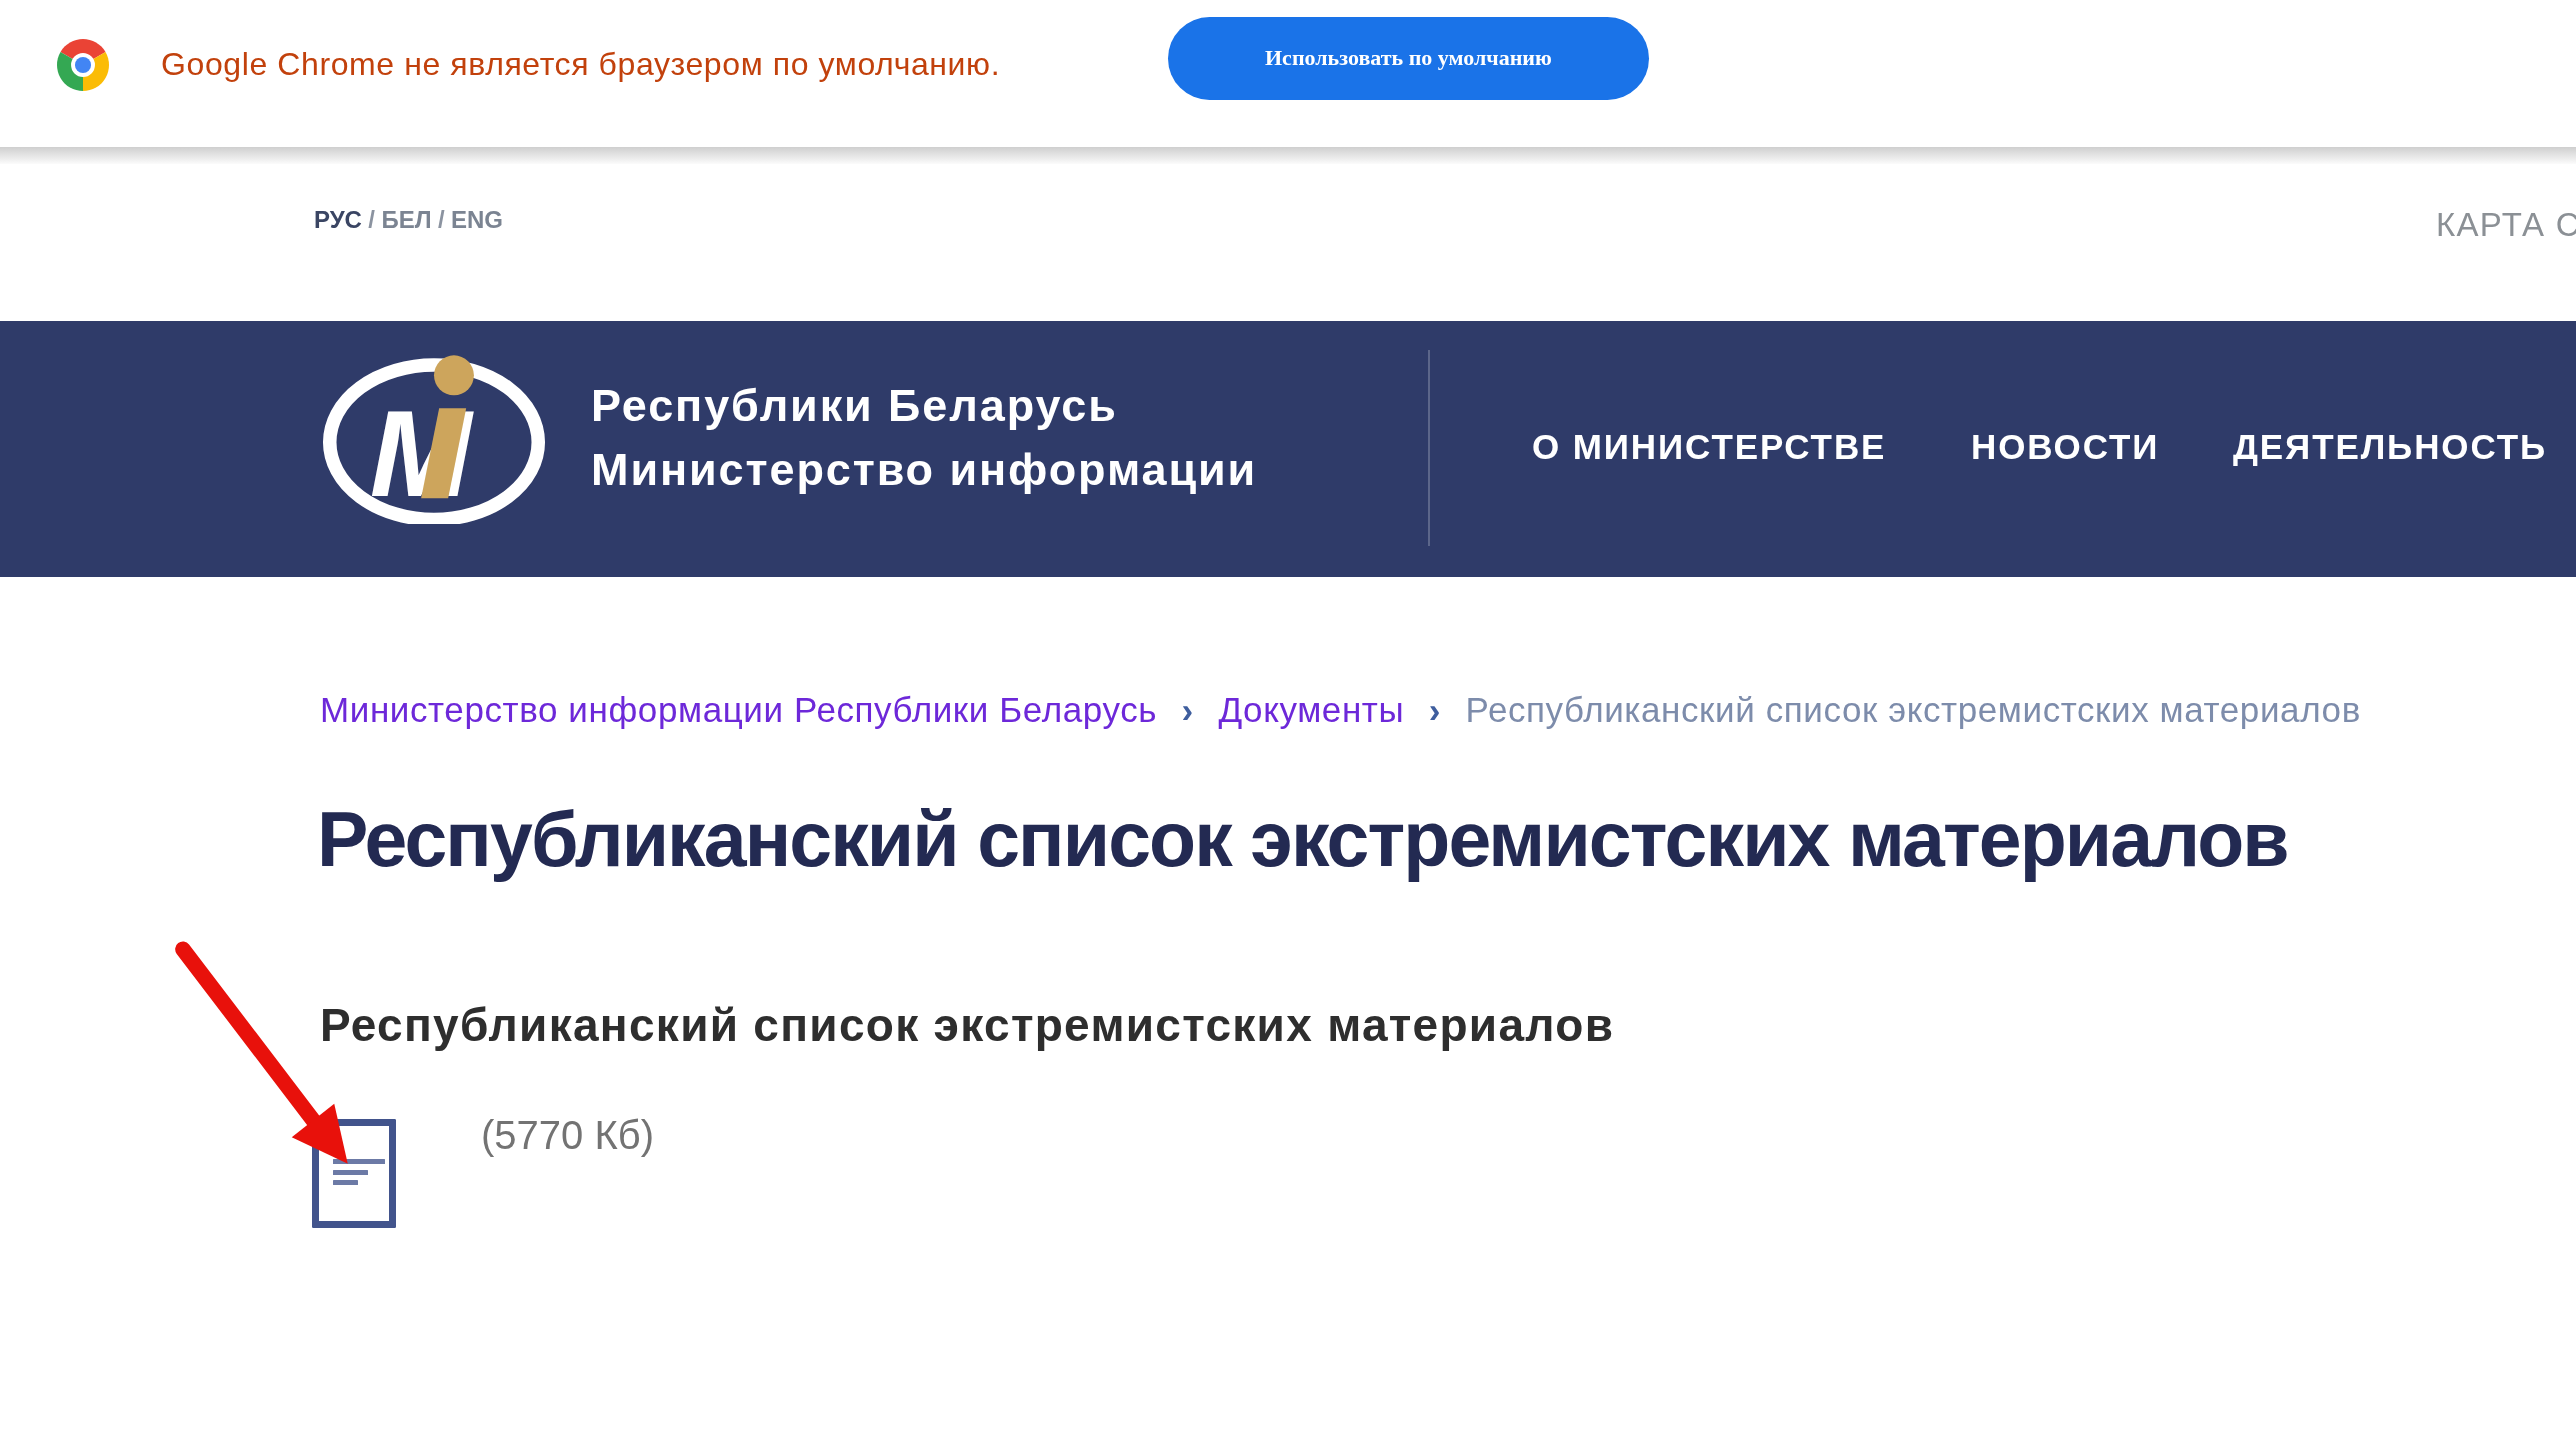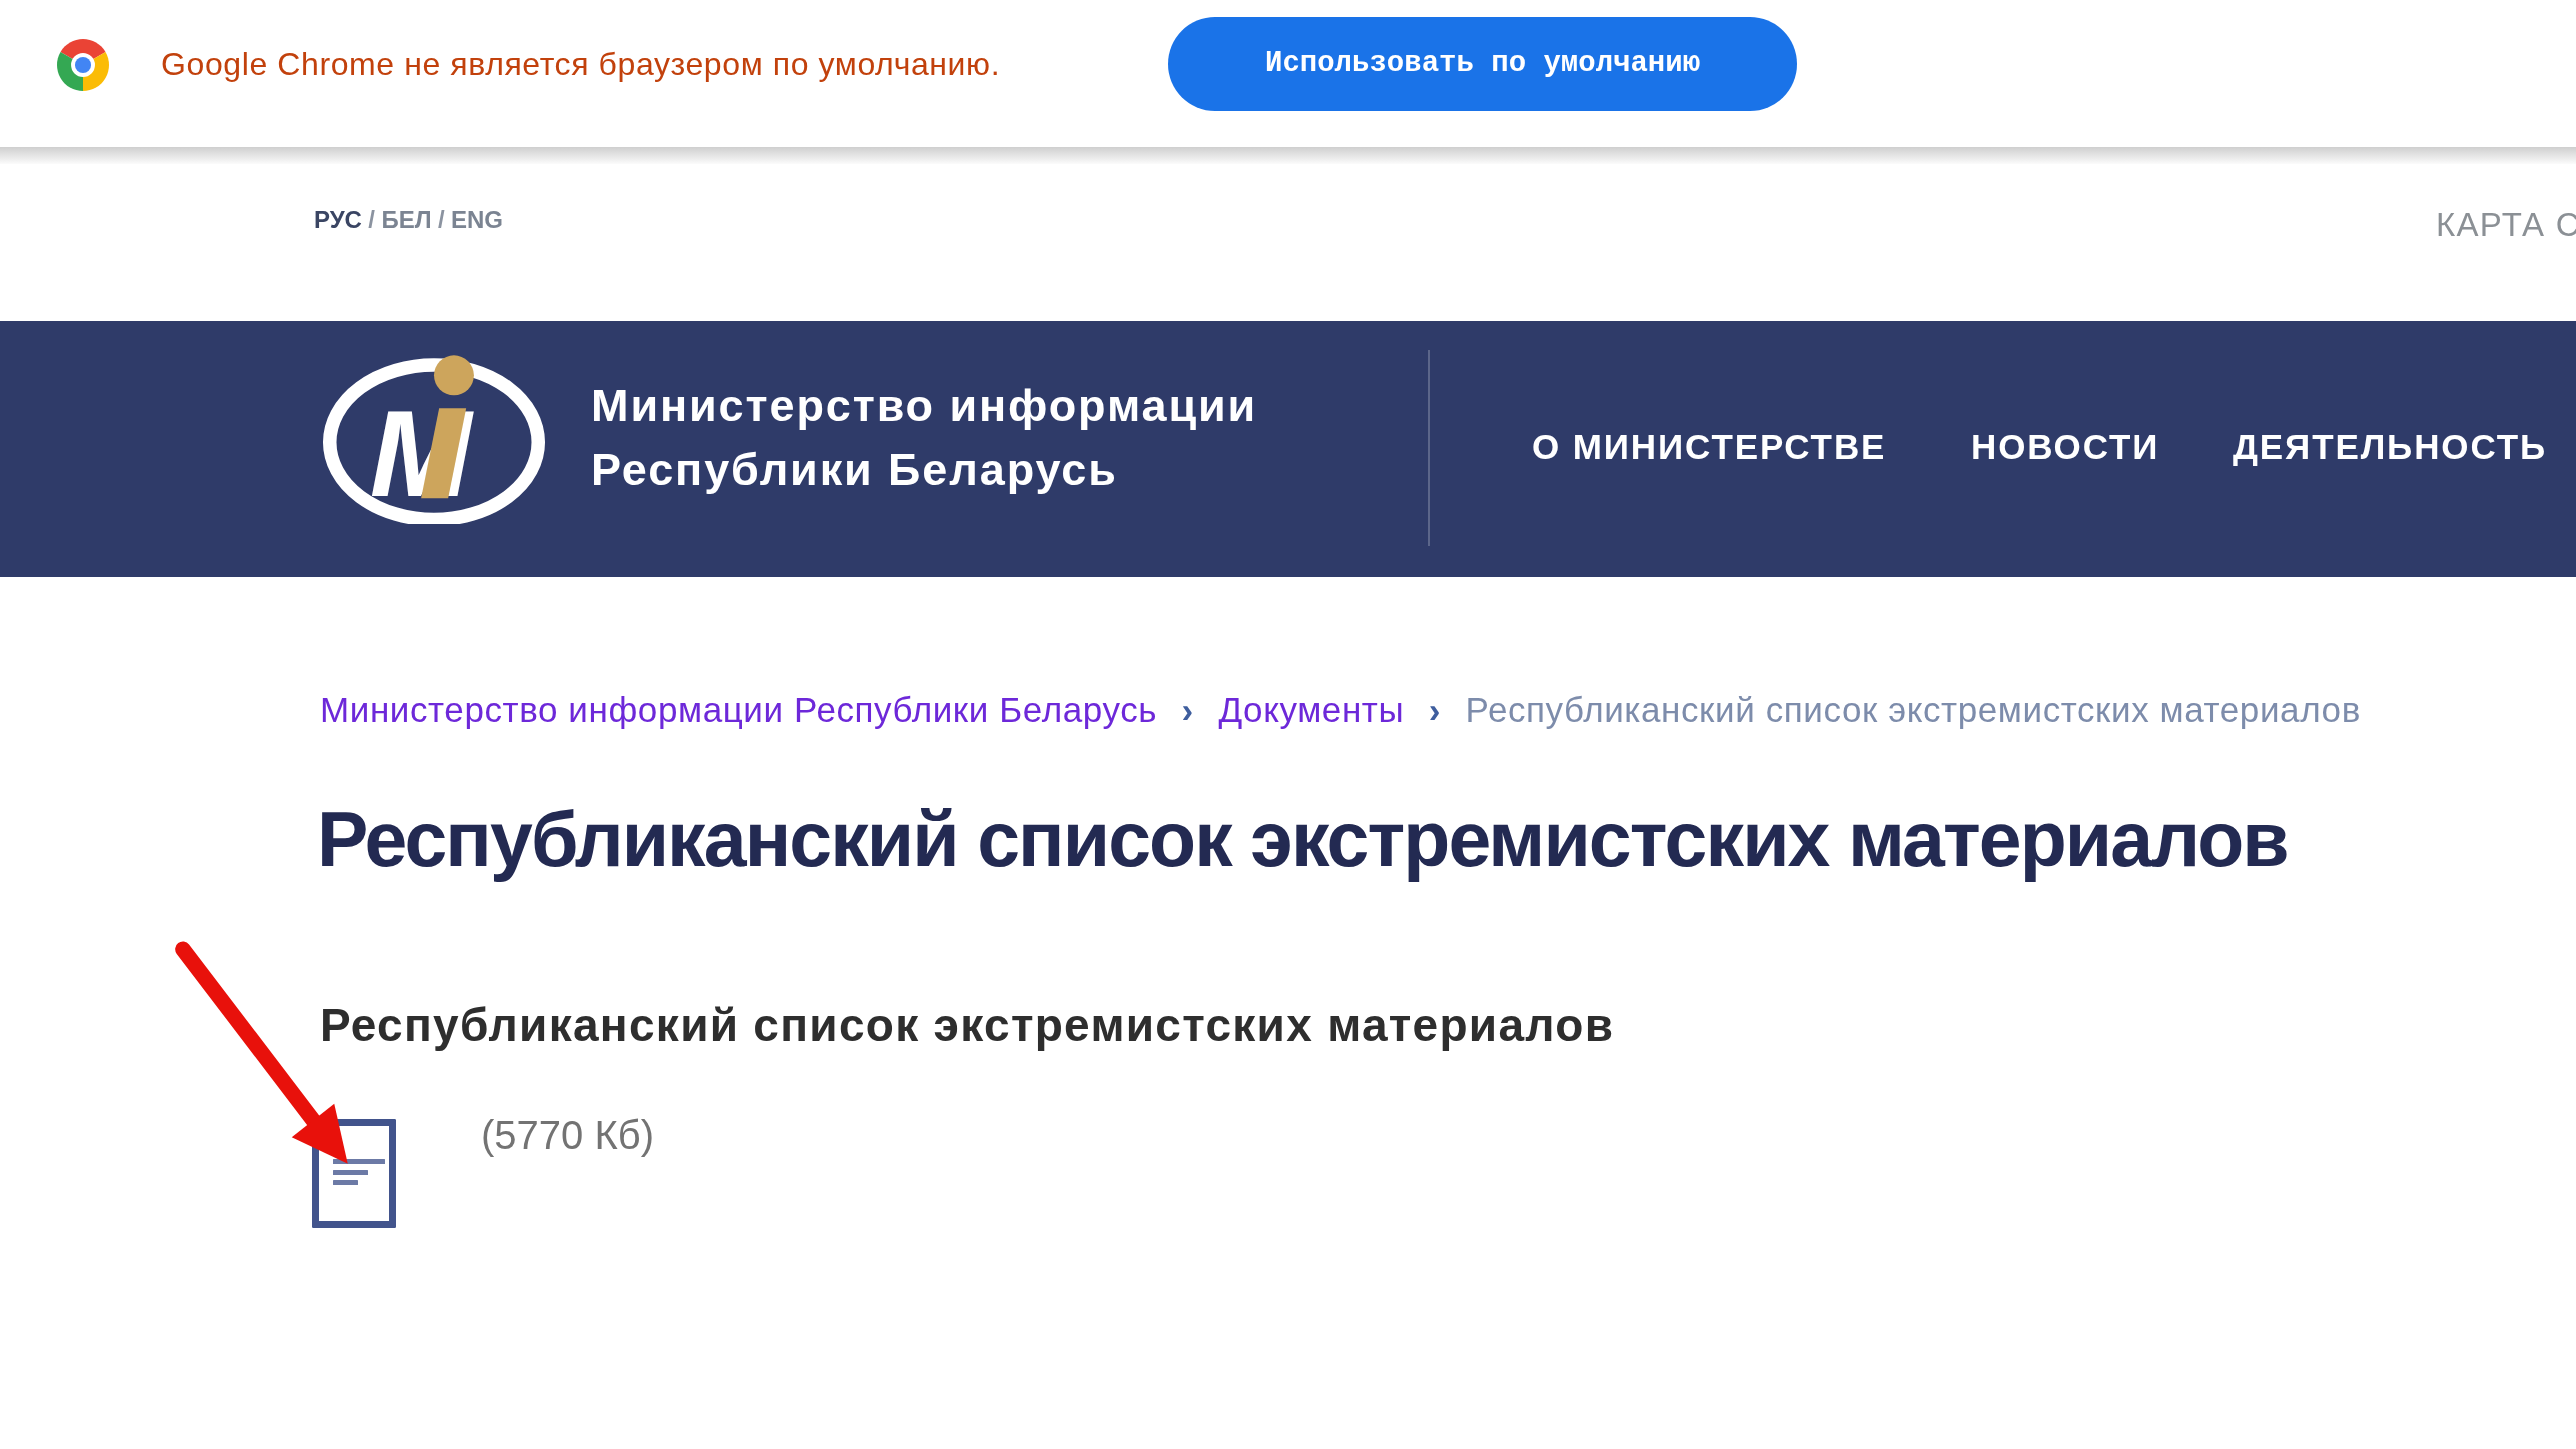--- a/index.html
+++ b/index.html
@@ -3,22 +3,22 @@
 <meta charset="utf-8">
 <style>
   html,body{margin:0;padding:0;}
   body{width:2576px;height:1449px;background:#ffffff;font-family:"Liberation Sans",sans-serif;overflow:hidden;}
   #screen{position:relative;width:2576px;height:1449px;background:#fff;overflow:hidden;}
 
   
   .infobar{position:absolute;left:0;top:0;width:2576px;height:147px;background:#ffffff;}
   .chrome-ico{position:absolute;left:57px;top:39px;width:52px;height:52px;}
   .infobar-msg{position:absolute;left:161px;top:46px;font-size:32px;line-height:36px;letter-spacing:0.6px;color:#c2410c;white-space:nowrap;}
-  .default-btn{position:absolute;left:1168px;top:16.7px;height:94px;padding:0 97px;border:none;border-radius:52px;
-    background:#1a73e8;color:#fff;font-family:Liberation Mono, monospace;font-size:29px;font-weight:bold;
+  .default-btn{position:absolute;left:1168px;top:16.7px;height:83px;padding:0 97px;border:none;border-radius:52px;
+    background:#1a73e8;color:#fff;font-family:Liberation Serif, serif;font-size:22px;font-weight:bold;
     display:flex;align-items:center;justify-content:center;white-space:nowrap;cursor:pointer;}
   .infobar-shadow{position:absolute;left:0;top:147px;width:2576px;height:16.7px;
     background:linear-gradient(#cfcfcf,#fbfbfb);}
 
   
   .langbar{position:absolute;left:314px;top:206px;font-size:24px;font-weight:bold;white-space:nowrap;}
   .lang-active{color:#3a4563;}
   .lang-sep{color:#8b93a0;font-weight:bold;margin:0 6.4px;}
   .lang{color:#7b8492;cursor:pointer;}
   .sitemap{position:absolute;left:2436px;top:206px;font-size:33px;font-weight:500;letter-spacing:1.3px;
@@ -78,22 +78,22 @@
   <div class="sitemap">КАРТА С</div>
 
   <div class="siteheader">
     <svg class="logo" viewBox="0 0 348 275">
       <ellipse cx="174" cy="148" rx="162" ry="120" fill="none" stroke="#ffffff" stroke-width="21"></ellipse>
       <text x="74" y="232" font-family="Liberation Sans, sans-serif" font-size="190" font-weight="bold" font-style="italic" fill="#ffffff">М</text>
       <path d="M182,95 L224,95 L196,235 L154,235 Z" fill="#cda55c"></path>
       <circle cx="205" cy="44" r="31" fill="#cda55c"></circle>
     </svg>
     <div class="brand">
+      <div>Республики Беларусь</div>
       <div>Министерство информации</div>
-      <div>Республики Беларусь</div>
     </div>
     <div class="hdr-divider"></div>
     <span class="nav-item nav-1">О МИНИСТЕРСТВЕ</span>
     <span class="nav-item nav-2">НОВОСТИ</span>
     <span class="nav-item nav-3">ДЕЯТЕЛЬНОСТЬ</span>
   </div>
 
   <div class="breadcrumb"><span class="crumb-link">Министерство информации Республики Беларусь</span><span class="crumb-sep">›</span><span class="crumb-link">Документы</span><span class="crumb-sep">›</span><span class="crumb-current">Республиканский список экстремистских материалов</span></div>
 
   <h1 class="page-title" style="margin:0;">Республиканский список экстремистских материалов</h1>

